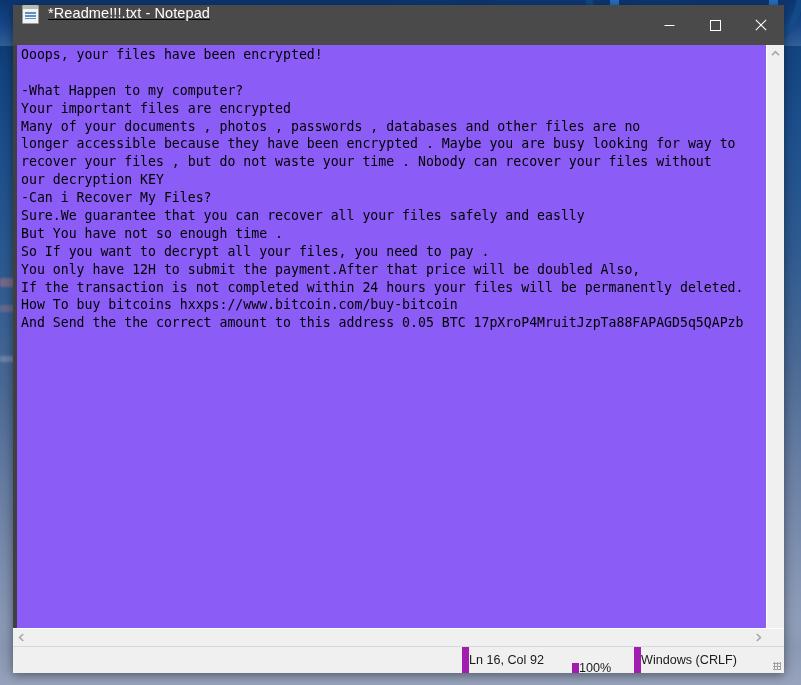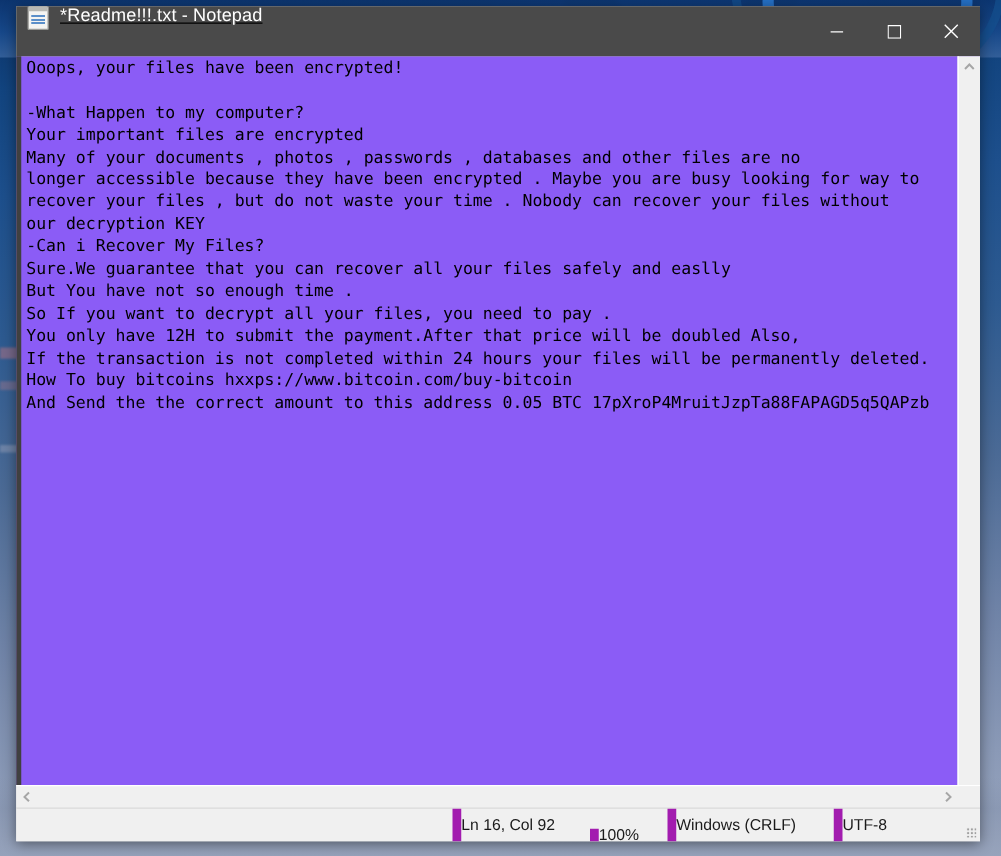--- a/index.html
+++ b/index.html
@@ -318,17 +318,16 @@
       </svg>
     </div>
     <div class="corner"></div>
   </div>
 
   <div id="statusbar">
     <div class="sb-spacer"></div>
     <div class="sb-cell sb-pos">Ln 16, Col 92</div>
     <div class="sb-cell sb-zoom">100%</div>
     <div class="sb-cell sb-eol">Windows (CRLF)</div>
-    <div class="sb-cell sb-enc">UTF-8</div>
     <div class="sb-grip"></div>
   </div>
 
 </div>
 
 </body></html>

